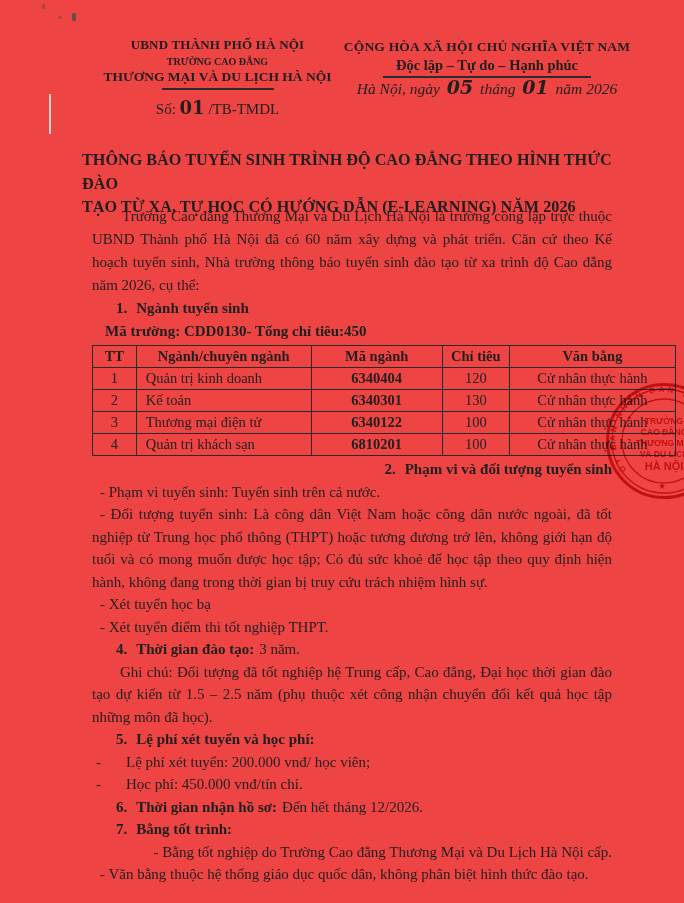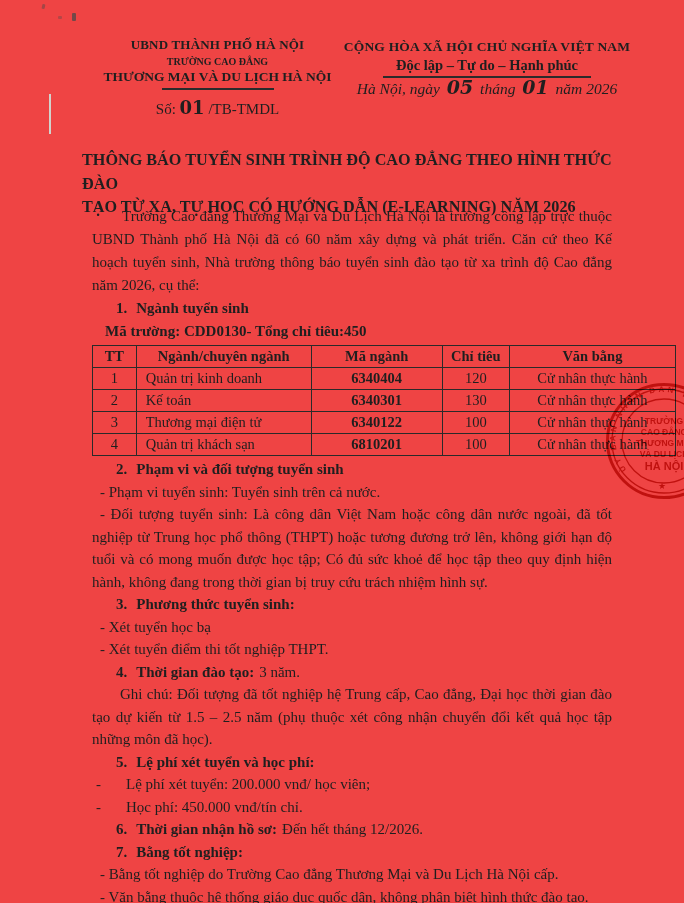--- a/index.html
+++ b/index.html
@@ -47,21 +47,21 @@
   .hrow .num{margin-right:9px;}
   .mixed{padding-left:24px;}
   .mixed .num{font-weight:700;margin-right:9px;}
   .mixed .val{margin-left:5px;}
   .sub{font-weight:700;padding-left:13px;}
   .li{padding-left:8px;}
   .wrapjust{text-align:justify;text-indent:8px;}
   .note{text-align:justify;text-indent:28px;}
   .li5{padding-left:4px;}
   .li5 .d5{display:inline-block;width:30px;}
-  .mt4{margin-top:4px;} .mt6{margin-top:6px;} .mt2{margin-top:2px;}
+  .mt4{margin-top:4px;} .mt6{margin-top:6px;} .mt2{margin-top:2px;text-align:right;}
 
   
   table.adm{border-collapse:collapse;width:584px;margin:3px 0 2px 0;
             font-size:14.5px;line-height:17px;}
   table.adm th,table.adm td{border:1.4px solid #2a2a2a;padding:1px 4px;height:19px;}
   table.adm th{font-weight:700;text-align:center;}
   table.adm td{text-align:center;}
   table.adm td.lft{text-align:left;padding-left:9px;}
   table.adm td.code{font-weight:700;}
   col.c-tt{width:7.5%;} col.c-nganh{width:30%;} col.c-ma{width:22.5%;}
@@ -168,23 +168,20 @@
         </tr>
       </tbody>
     </table>
 
     <p class="hrow mt2">
       <span class="num">2.</span><span>Phạm vi và đối tượng tuyển sinh</span>
     </p>
     <p class="li">- Phạm vi tuyển sinh: Tuyển sinh trên cả nước.</p>
     <p class="wrapjust">- Đối tượng tuyển sinh: Là công dân Việt Nam hoặc công dân nước ngoài, đã tốt nghiệp từ Trung học phổ thông (THPT) hoặc tương đương trở lên, không giới hạn độ tuổi và có mong muốn được học tập; Có đủ sức khoẻ để học tập theo quy định hiện hành, không đang trong thời gian bị truy cứu trách nhiệm hình sự.</p>
 
-    <p class="hrow mt2">
-      <span class="num">3.</span><span>Phương thức tuyển sinh:</span>
-    </p>
     <p class="li">- Xét tuyển học bạ</p>
     <p class="li">- Xét tuyển điểm thi tốt nghiệp THPT.</p>
 
     <p class="mixed">
       <span class="num">4.</span><span class="b">Thời gian đào tạo:</span><span class="val">3 năm.</span>
     </p>
     <p class="note">Ghi chú: Đối tượng đã tốt nghiệp hệ Trung cấp, Cao đẳng, Đại học thời gian đào tạo dự kiến từ 1.5 – 2.5 năm (phụ thuộc xét công nhận chuyển đổi kết quả học tập những môn đã học).</p>
 
     <p class="hrow mt6">
       <span class="num">5.</span><span>Lệ phí xét tuyển và học phí:</span>
@@ -194,21 +191,21 @@
     </p>
     <p class="li5">
       <span class="d5">-</span><span>Học phí: 450.000 vnđ/tín chỉ.</span>
     </p>
 
     <p class="mixed mt4">
       <span class="num">6.</span><span class="b">Thời gian nhận hồ sơ:</span><span class="val">Đến hết tháng 12/2026.</span>
     </p>
 
     <p class="hrow mt6">
-      <span class="num">7.</span><span>Bằng tốt nghiệp:</span>
+      <span class="num">7.</span><span>Bằng tốt trình:</span>
     </p>
     <p class="li mt2">- Bằng tốt nghiệp do Trường Cao đẳng Thương Mại và Du Lịch Hà Nội cấp.</p>
     <p class="li">- Văn bằng thuộc hệ thống giáo dục quốc dân, không phân biệt hình thức đào tạo.</p>
 
   </div>
 
   <svg class="stamp" viewBox="0 0 160 162" xmlns="http://www.w3.org/2000/svg">
     <g fill="none" stroke="#cb352c">
       <circle cx="80" cy="81" r="56.5" stroke-width="3"></circle>
       <circle cx="80" cy="81" r="52" stroke-width="1.3"></circle>

